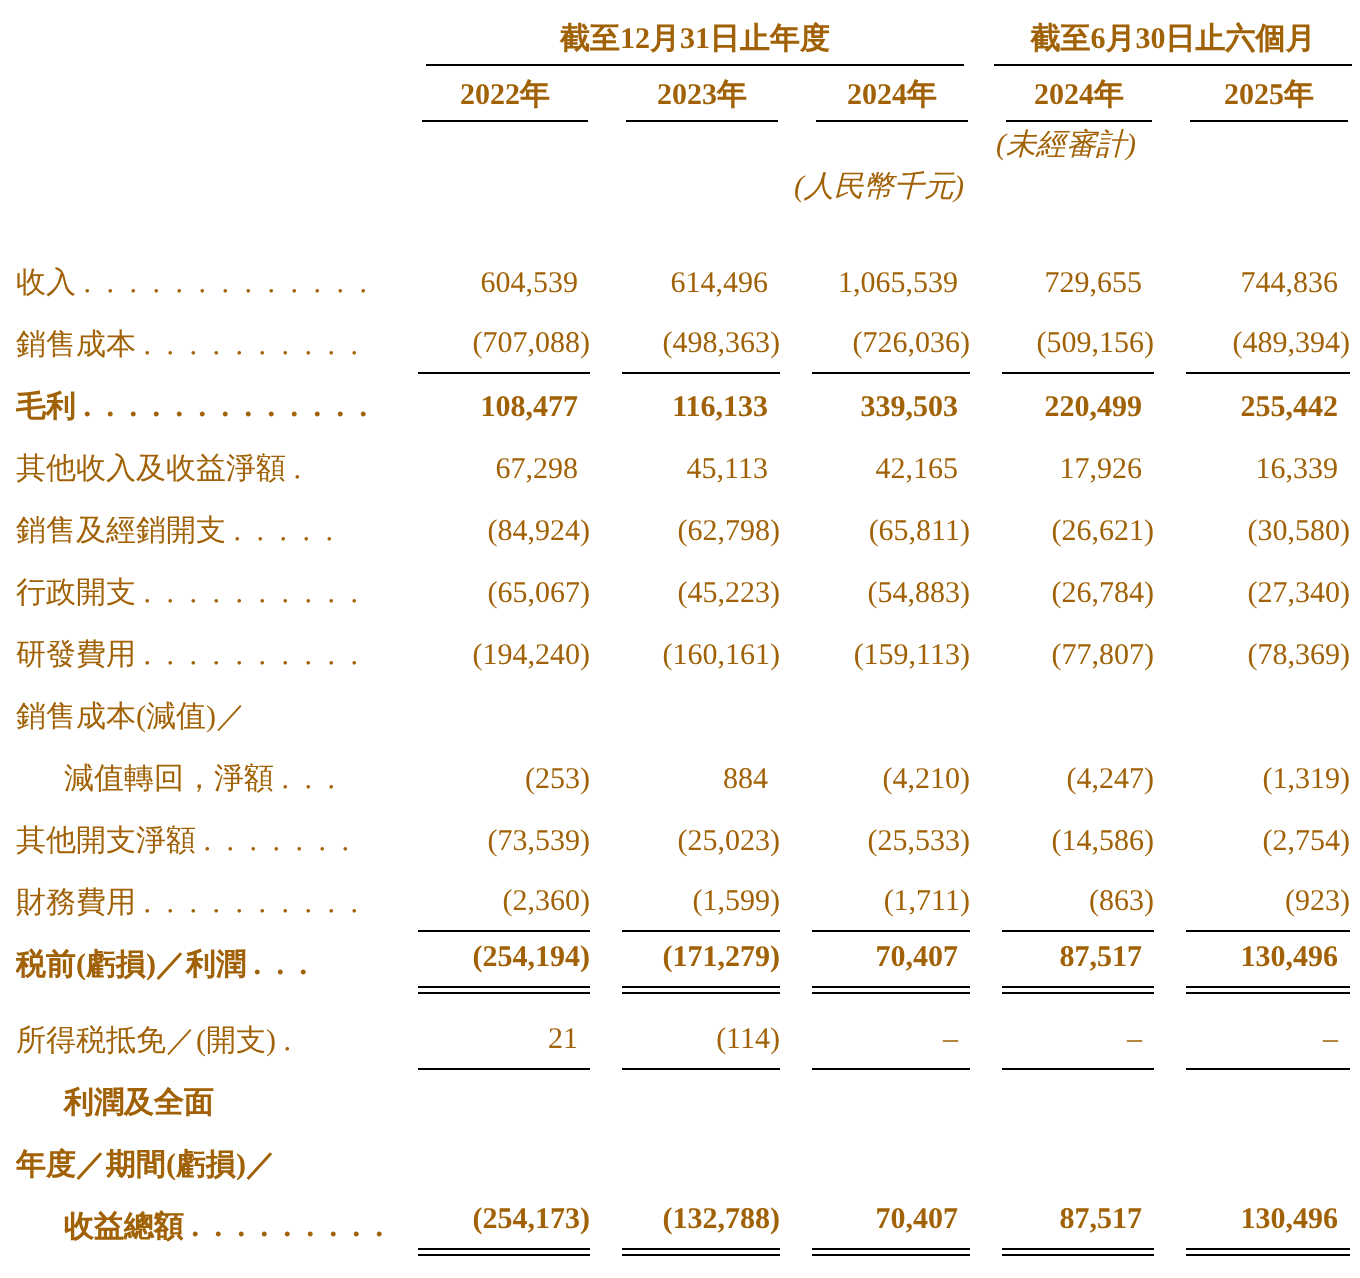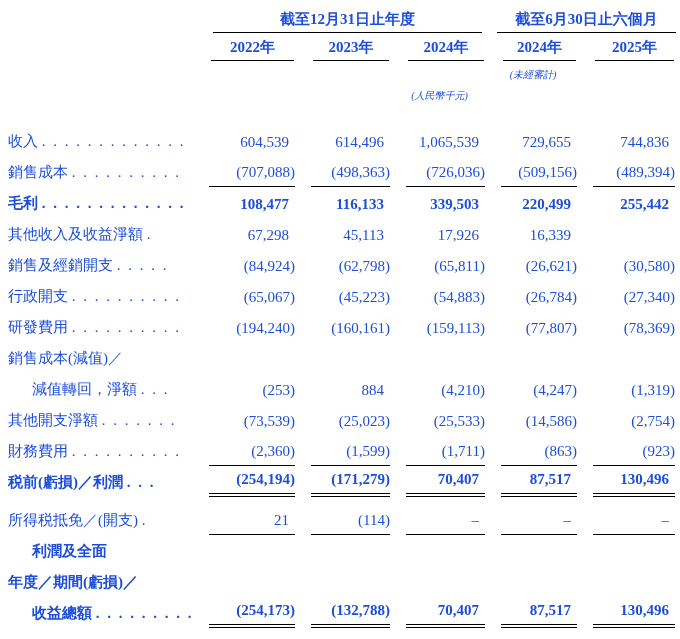--- a/index.html
+++ b/index.html
@@ -1,35 +1,35 @@
 <!DOCTYPE html>
 <html><head>
 <meta charset="utf-8">
 <style>
   * { box-sizing: border-box; }
   html, body { margin: 0; padding: 0; background: #ffffff; }
   .page {
-    width: 680px; height: 639px; background: #ffffff; color: #1d4ed8;
+    width: 680px; height: 639px; background: #ffffff; color: #a16207;
     font-family: "Liberation Serif", "DejaVu Serif", serif;
     font-size: 15px; position: relative; overflow: hidden;
     padding: 5px 3px 0 8px;
   }
   
   .grid6 { display: grid; grid-template-columns: 187px 102px 95px 95px 92px 98px; }
   .grid3 { display: grid; grid-template-columns: 187px 292px 190px; }
   
   .h-groups { height: 30px; align-items: end; }
   .group-cell { font-weight: bold; padding-bottom: 2px; }
   .group-inner { text-align: center; border-bottom: 1.5px solid #000; padding-bottom: 3px; white-space: nowrap; }
   .g1 .group-inner { margin-left: 18px; margin-right: 5px; }
   .g2 .group-inner { margin-left: 10px; margin-right: 1px; }
   .h-years { height: 26px; align-items: end; }
   .year-cell { font-weight: bold; }
   .year-inner { text-align: center; border-bottom: 1.5px solid #000; padding-bottom: 3px; margin-left: 16px; margin-right: 3px; white-space: nowrap; }
-  .h-note { height: 21px; align-items: end; font-style: italic; font-size: 10px; }
+  .h-note { height: 21px; align-items: end; font-style: italic; font-size: 15px; }
   .note-cell { text-align: center; white-space: nowrap; overflow: visible; }
   
   .t-body { margin-top: 22px; }
   .t-row { height: 31px; align-items: end; }
   .lbl-cell { white-space: nowrap; overflow: hidden; padding-bottom: 5px; }
   .indent .lbl-cell { padding-left: 24px; }
   .bold { font-weight: bold; }
   .dots { letter-spacing: 2px; }
   .num { text-align: right; }
   .u { display: block; margin: 0 2px 0 14px; text-align: right; padding-bottom: 5px; white-space: nowrap; }
@@ -160,20 +160,23 @@
       <span class="lbl">其他收入及收益淨額</span>
       <span class="dots">.</span>
     </div>
     <div class="num">
           <span class="u"><span class="v pad">67,298</span></span>
         </div>
     <div class="num">
           <span class="u"><span class="v pad">45,113</span></span>
         </div>
     <div class="num">
+          <span class="u"><span class="v pad">42,165</span></span>
+        </div>
+    <div class="num">
           <span class="u"><span class="v pad">17,926</span></span>
         </div>
     <div class="num">
           <span class="u"><span class="v pad">16,339</span></span>
         </div>
   </div>
       <div class="grid6 t-row">
     <div class="lbl-cell">
       <span class="lbl">銷售及經銷開支</span>
       <span class="dots">. . . . .</span>

